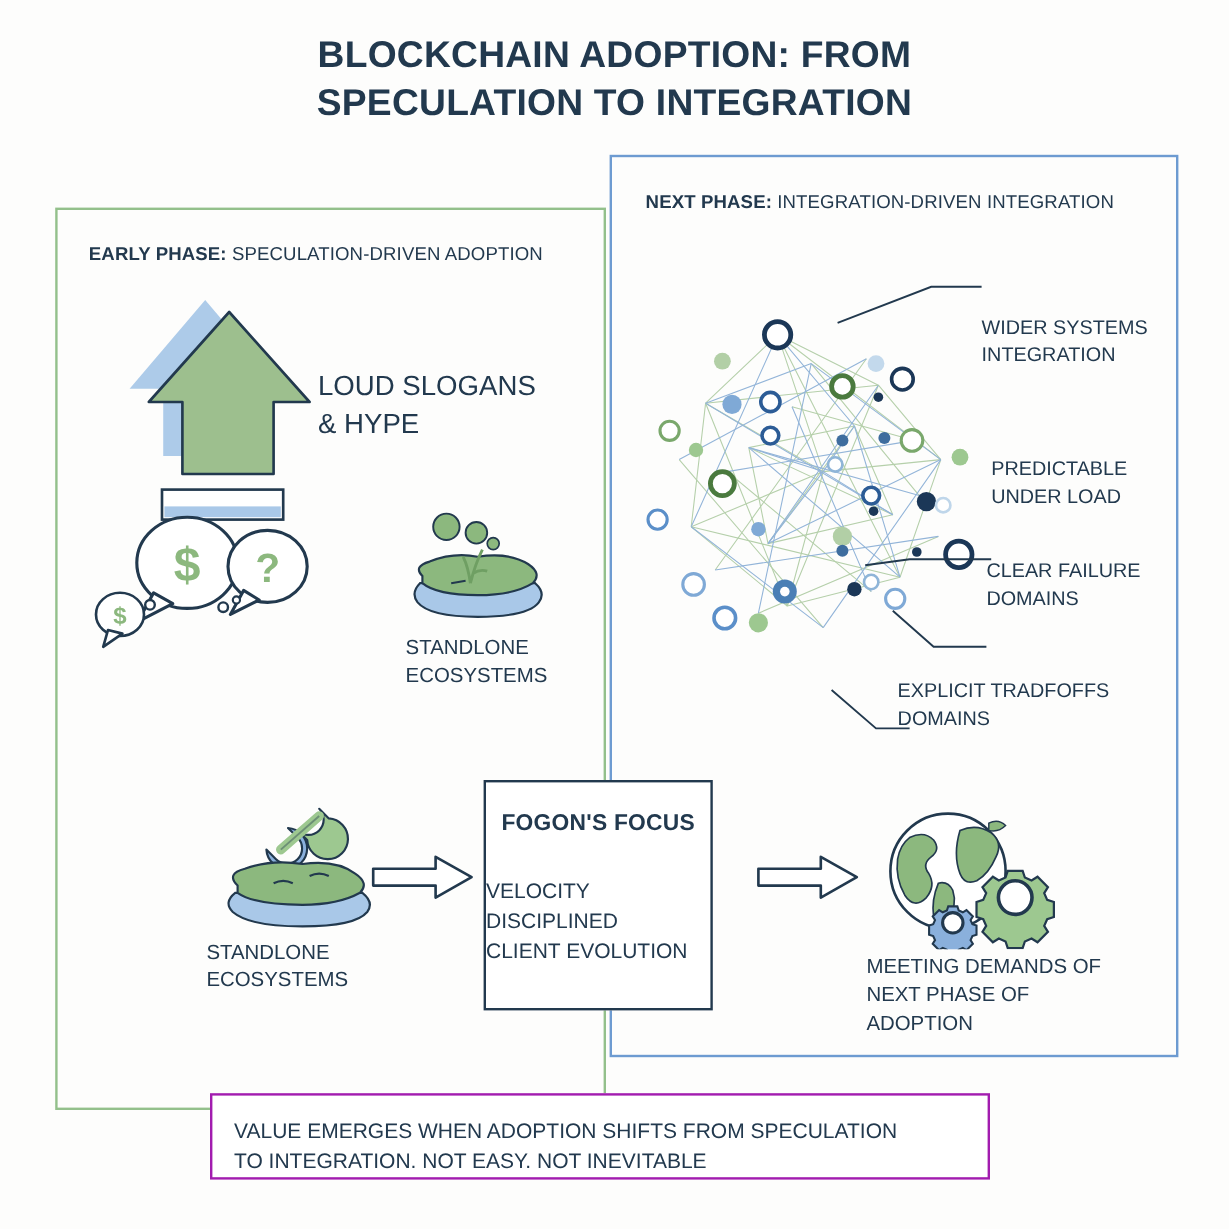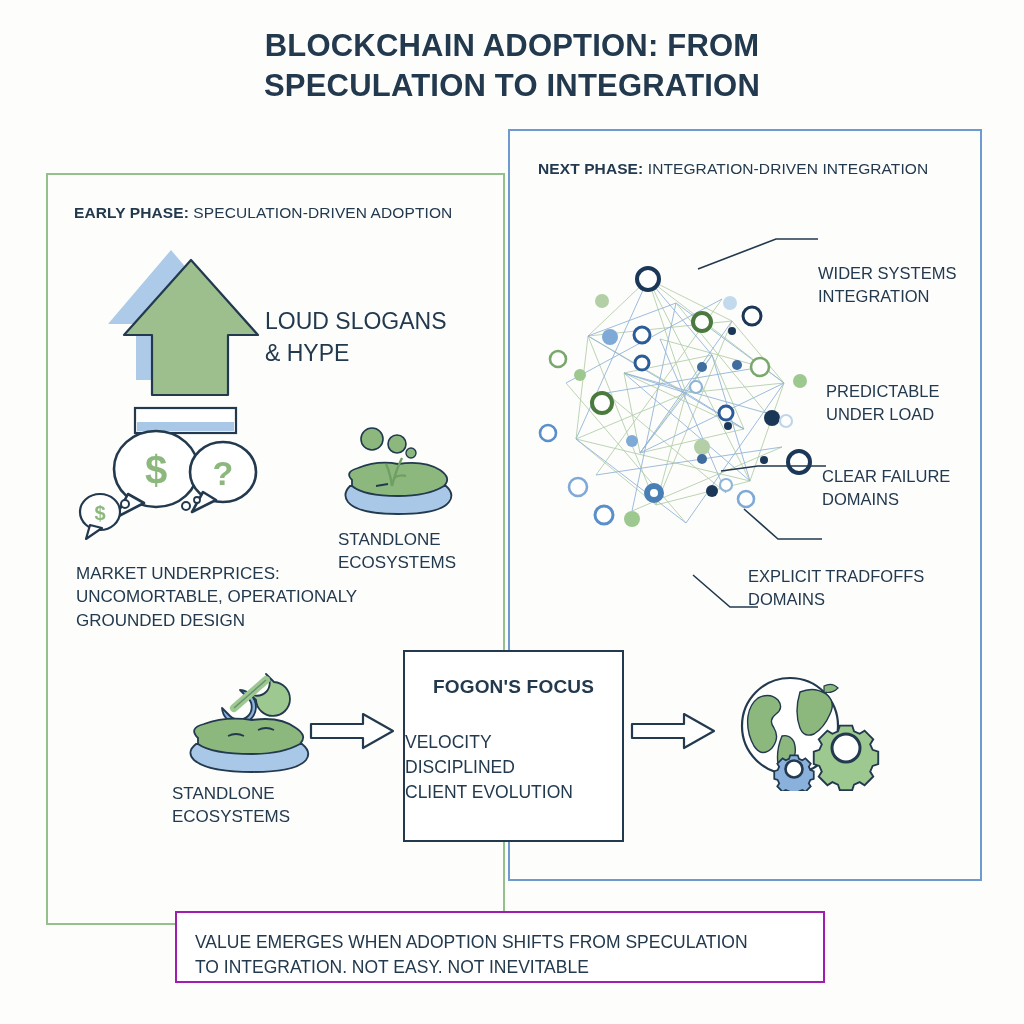--- a/index.html
+++ b/index.html
@@ -54,21 +54,21 @@
   
   #island-bottom{position:absolute;left:178px;top:660px;width:145px;height:120px;}
   #island-bottom-label{left:172px;top:782px;}
 
   
   #arrow-1{position:absolute;left:307px;top:710px;width:90px;height:42px;}
   #arrow-2{position:absolute;left:628px;top:710px;width:90px;height:42px;}
 
   
   #focus-box{
-    position:absolute;left:403px;top:650px;width:221px;height:192px;
+    position:absolute;left:403px;top:650px;width:191px;height:192px;
     border:2px solid #22394e;background:#ffffff;
     padding:0;box-sizing:border-box;
   }
   #focus-title{
     position:absolute;left:0;right:0;top:24px;text-align:center;
     font-size:19px;font-weight:bold;color:#22394e;letter-spacing:.2px;
   }
   #focus-body{
     position:absolute;left:0;right:0;top:78px;text-align:left;
     font-size:17.5px;line-height:1.42;color:#22394e;
@@ -152,23 +152,20 @@
     <path d="M16,56 Q8,48 22,44 Q42,36 62,40 Q88,36 104,46 Q116,54 108,62 Q92,72 62,72 Q28,72 16,62 Z" fill="#8cb87e" stroke="#22394e" stroke-width="1.8"></path>
     <path d="M56,62 Q54,48 50,40 M56,62 Q60,46 66,34 M58,54 Q64,50 70,52" stroke="#6f9f63" stroke-width="2.4" fill="none"></path>
     <circle cx="36" cy="15" r="11" fill="#8cb87e" stroke="#22394e" stroke-width="1.6"></circle>
     <circle cx="61" cy="20" r="9" fill="#8cb87e" stroke="#22394e" stroke-width="1.6"></circle>
     <circle cx="75" cy="29" r="5" fill="#8cb87e" stroke="#22394e" stroke-width="1.4"></circle>
     <path d="M40,62 L52,60" stroke="#22394e" stroke-width="1.8" fill="none"></path>
   </svg>
   <div class="lbl" id="island-top-label" style="white-space:pre-line;">STANDLONE
 ECOSYSTEMS</div>
 
-  <div class="lbl" id="market-label" style="white-space:pre-line;">MARKET UNDERPRICES:
-UNCOMORTABLE, OPERATIONALY
-GROUNDED DESIGN</div>
 
   <svg id="island-bottom" viewBox="0 0 145 120">
 
     <path d="M44,48 A17,17 0 1,0 62,30 L70,38 A11,11 0 1,1 52,56 Z" fill="#8ab0dc" stroke="#22394e" stroke-width="1.8" stroke-linejoin="round"></path>
 
     <path d="M96,22 A17,17 0 1,1 78,40 L70,32 A11,11 0 1,0 88,14 Z" fill="#9dc890" stroke="#22394e" stroke-width="1.8" stroke-linejoin="round"></path>
 
     <path d="M56,48 L88,20" stroke="#9dc890" stroke-width="8" stroke-linecap="round"></path>
     <path d="M56,48 L88,20" stroke="#22394e" stroke-width="1.6" fill="none" opacity="0.4"></path>
 
@@ -286,19 +283,22 @@
     <g transform="translate(118,72)">
       <path d="M-10,-36 h20 l3,9 l9,4 l8,-5 l14,14 l-5,8 l4,9 l9,3 v20 l-9,3 l-4,9 l5,8 l-14,14 l-8,-5 l-9,4 l-3,9 h-20 l-3,-9 l-9,-4 l-8,5 l-14,-14 l5,-8 l-4,-9 l-9,-3 v-20 l9,-3 l4,-9 l-5,-8 l14,-14 l8,5 l9,-4 Z" transform="scale(0.62)" fill="#9dc890" stroke="#22394e" stroke-width="3"></path>
       <circle cx="0" cy="0" r="14" fill="#ffffff" stroke="#22394e" stroke-width="3"></circle>
     </g>
 
     <g transform="translate(66,93)">
       <path d="M-10,-36 h20 l3,9 l9,4 l8,-5 l14,14 l-5,8 l4,9 l9,3 v20 l-9,3 l-4,9 l5,8 l-14,14 l-8,-5 l-9,4 l-3,9 h-20 l-3,-9 l-9,-4 l-8,5 l-14,-14 l5,-8 l-4,-9 l-9,-3 v-20 l9,-3 l4,-9 l-5,-8 l14,-14 l8,5 l9,-4 Z" transform="scale(0.38)" fill="#8ab0dc" stroke="#22394e" stroke-width="4.6"></path>
       <circle cx="0" cy="0" r="8.5" fill="#ffffff" stroke="#22394e" stroke-width="2.6"></circle>
     </g>
   </svg>
+  <div class="lbl" id="globe-label" style="white-space:pre-line;">MEETING DEMANDS OF
+NEXT PHASE OF
+ADOPTION</div>
 
   <div id="banner">
     <div id="banner-text" style="white-space:pre-line;">VALUE EMERGES WHEN ADOPTION SHIFTS FROM SPECULATION
  TO INTEGRATION. NOT EASY. NOT INEVITABLE</div>
   </div>
 
 </div>
 
 </body></html>

